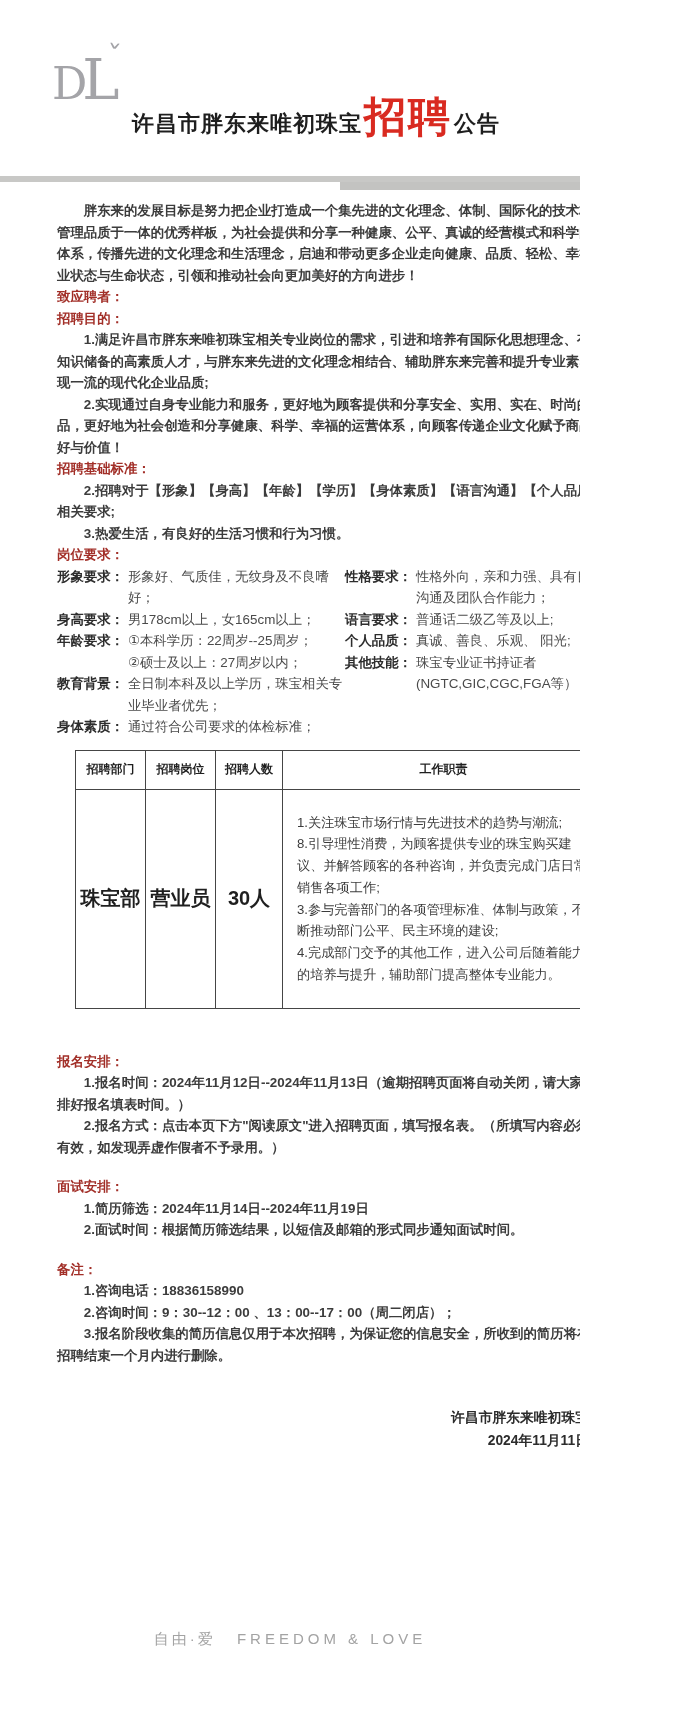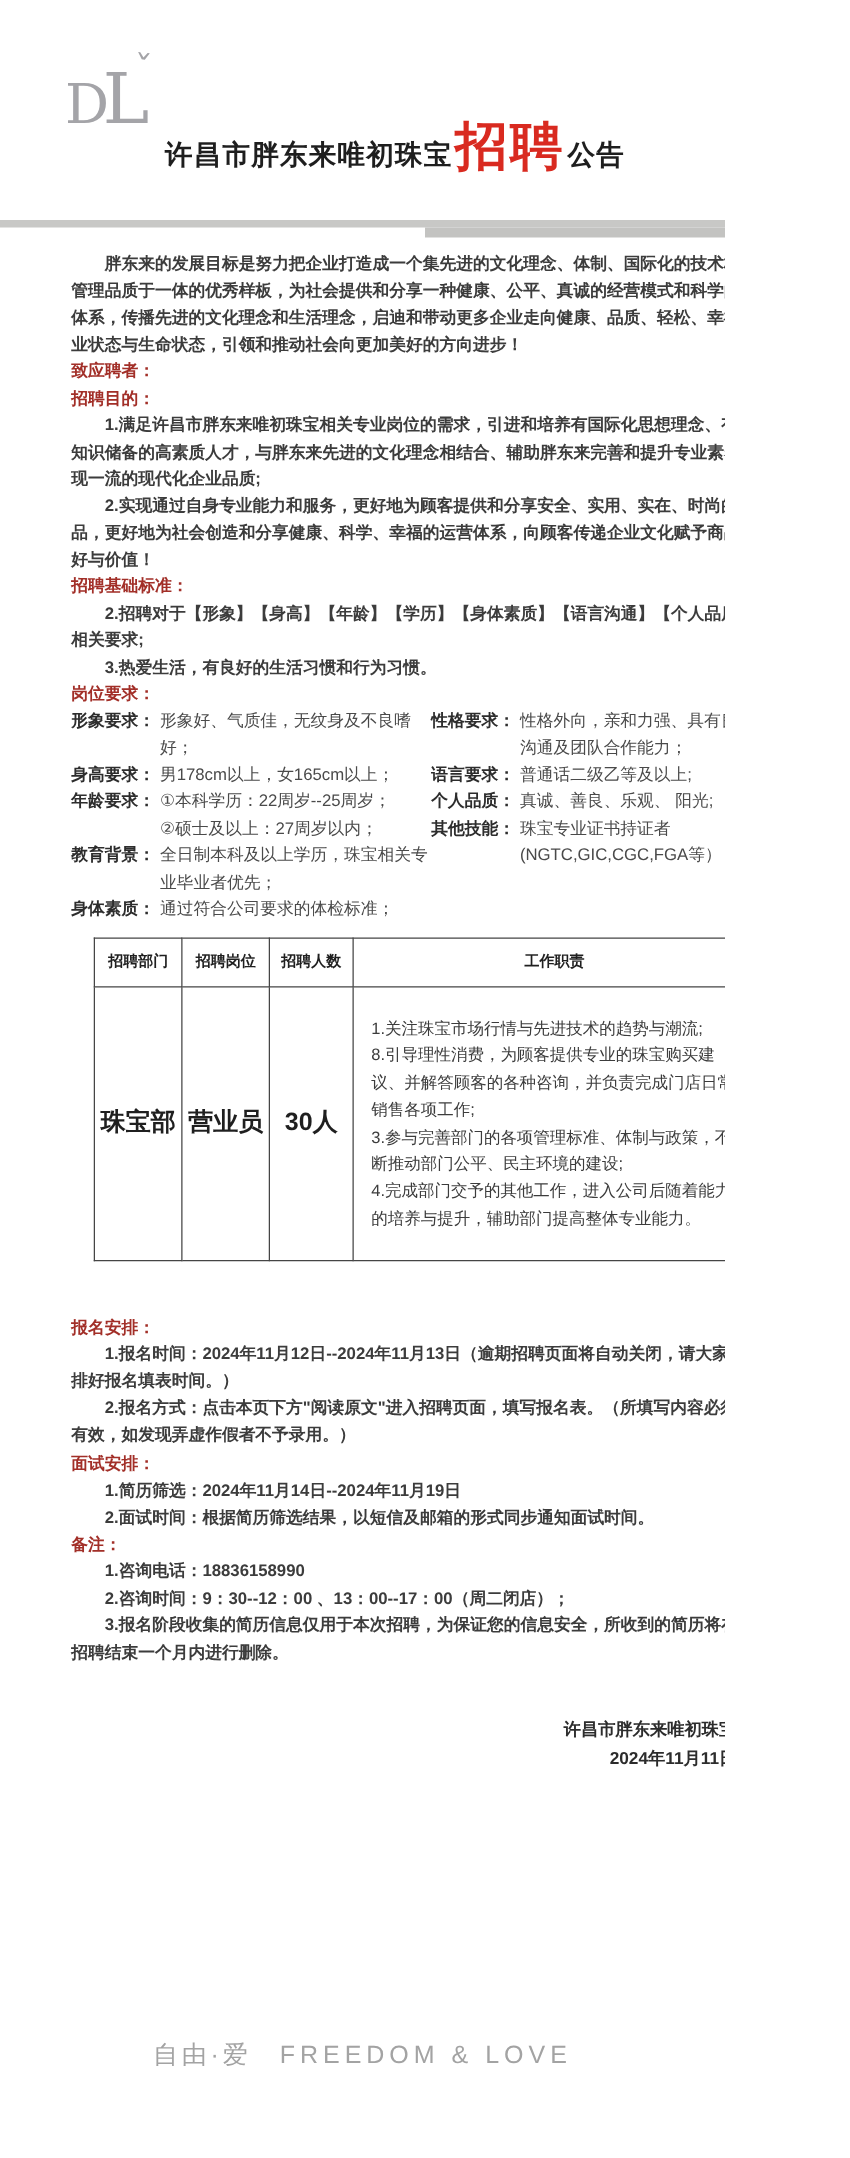--- a/index.html
+++ b/index.html
@@ -44,26 +44,26 @@
     border-collapse:collapse;table-layout:fixed;
     margin:12px 0 0 18px;width:529px;
   }
   .jobs-table td,.jobs-table th{border:1.5px solid #454545;}
   .jobs-table th{height:38px;font-size:12px;font-weight:bold;color:#1f1f1f;text-align:center;padding:0;}
   .cell-center{text-align:center;font-weight:bold;font-size:20px;color:#1f1f1f;}
   .cell-duties{padding:22px 14px;font-size:13.2px;line-height:21.8px;color:#3c3c3c;font-weight:normal;vertical-align:middle;}
   .duty{margin:0;}
   
   .h-signup{margin-top:42px;}
-  .h-interview{margin-top:2px;}
-  .h-notes{}
+  .h-interview{margin-top:18px;}
+  .h-notes{margin-top:18px;}
   .signature{margin:40px 36px 0 0;text-align:right;font-weight:bold;color:#2c2c2c;font-size:13.8px;line-height:23px;}
   .slogan{
     position:absolute;left:0;top:1630px;width:100%;
-    text-align:center;color:#a3a3a3;font-size:20px;letter-spacing:3px;
+    text-align:center;color:#a3a3a3;font-size:15px;letter-spacing:3px;
   }
   .slogan .en{margin-left:14px;letter-spacing:4px;}
 </style>
 </head>
 <body>
 
 <div class="page">
 
   <div class="logo">
     <span class="d">D</span><span class="l"><span>L</span><span class="caron">ˇ</span></span>

